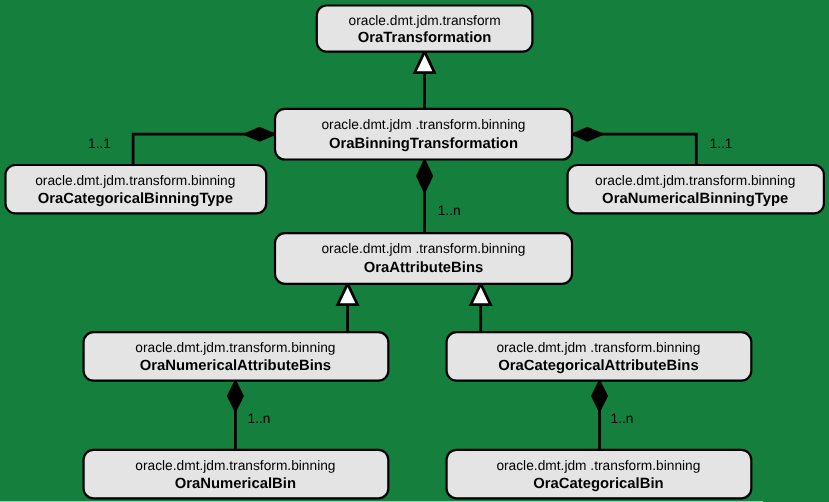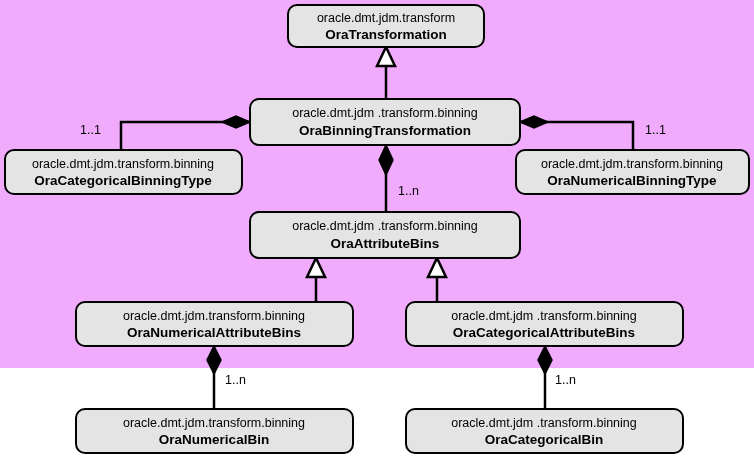--- a/index.html
+++ b/index.html
@@ -9,22 +9,22 @@
   }
   body {
     width: 754px;
     height: 456px;
     font-family: "Liberation Sans", sans-serif;
     overflow: hidden;
   }
   #diagram-root {
     position: relative;
     width: 754px;
-    height: 368px;
-    background: #f0abfc;
+    height: 456px;
+    background: #15803d;
     text-align: right;
   }
   svg.uml-canvas {
     position: absolute;
     top: 0;
     left: 0;
     width: 754px;
     height: 456px;
     display: block;
   }

